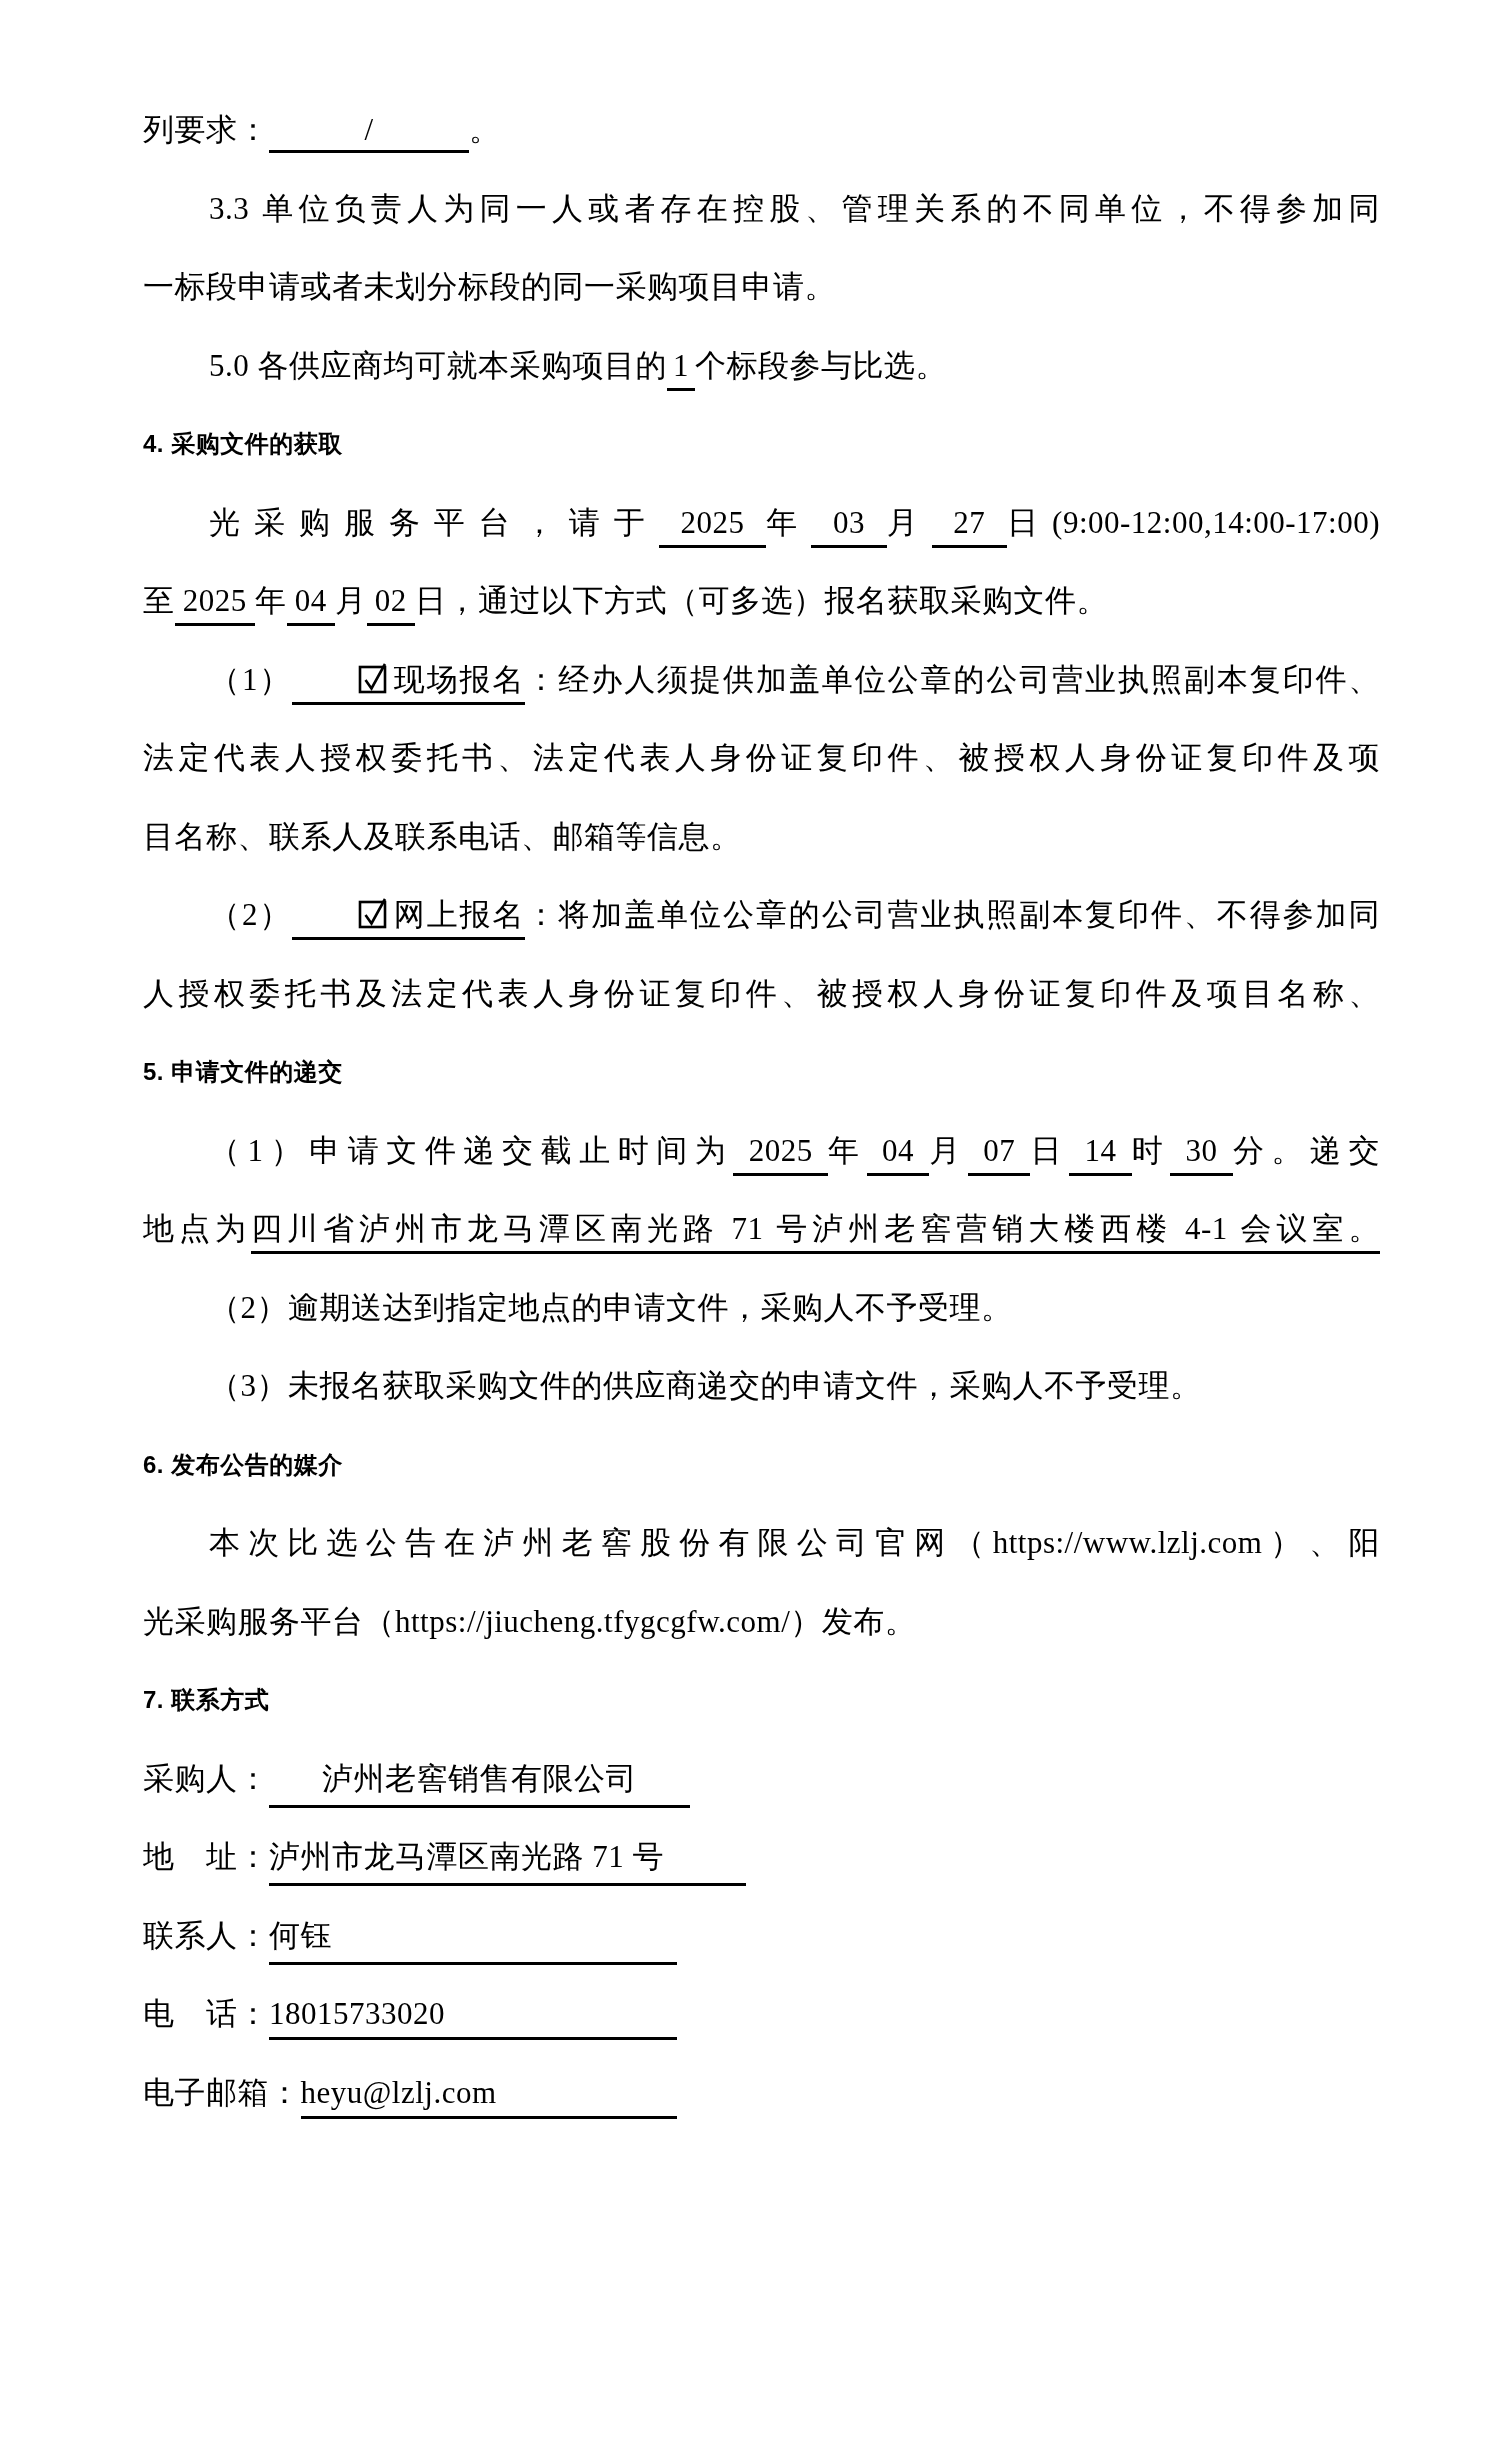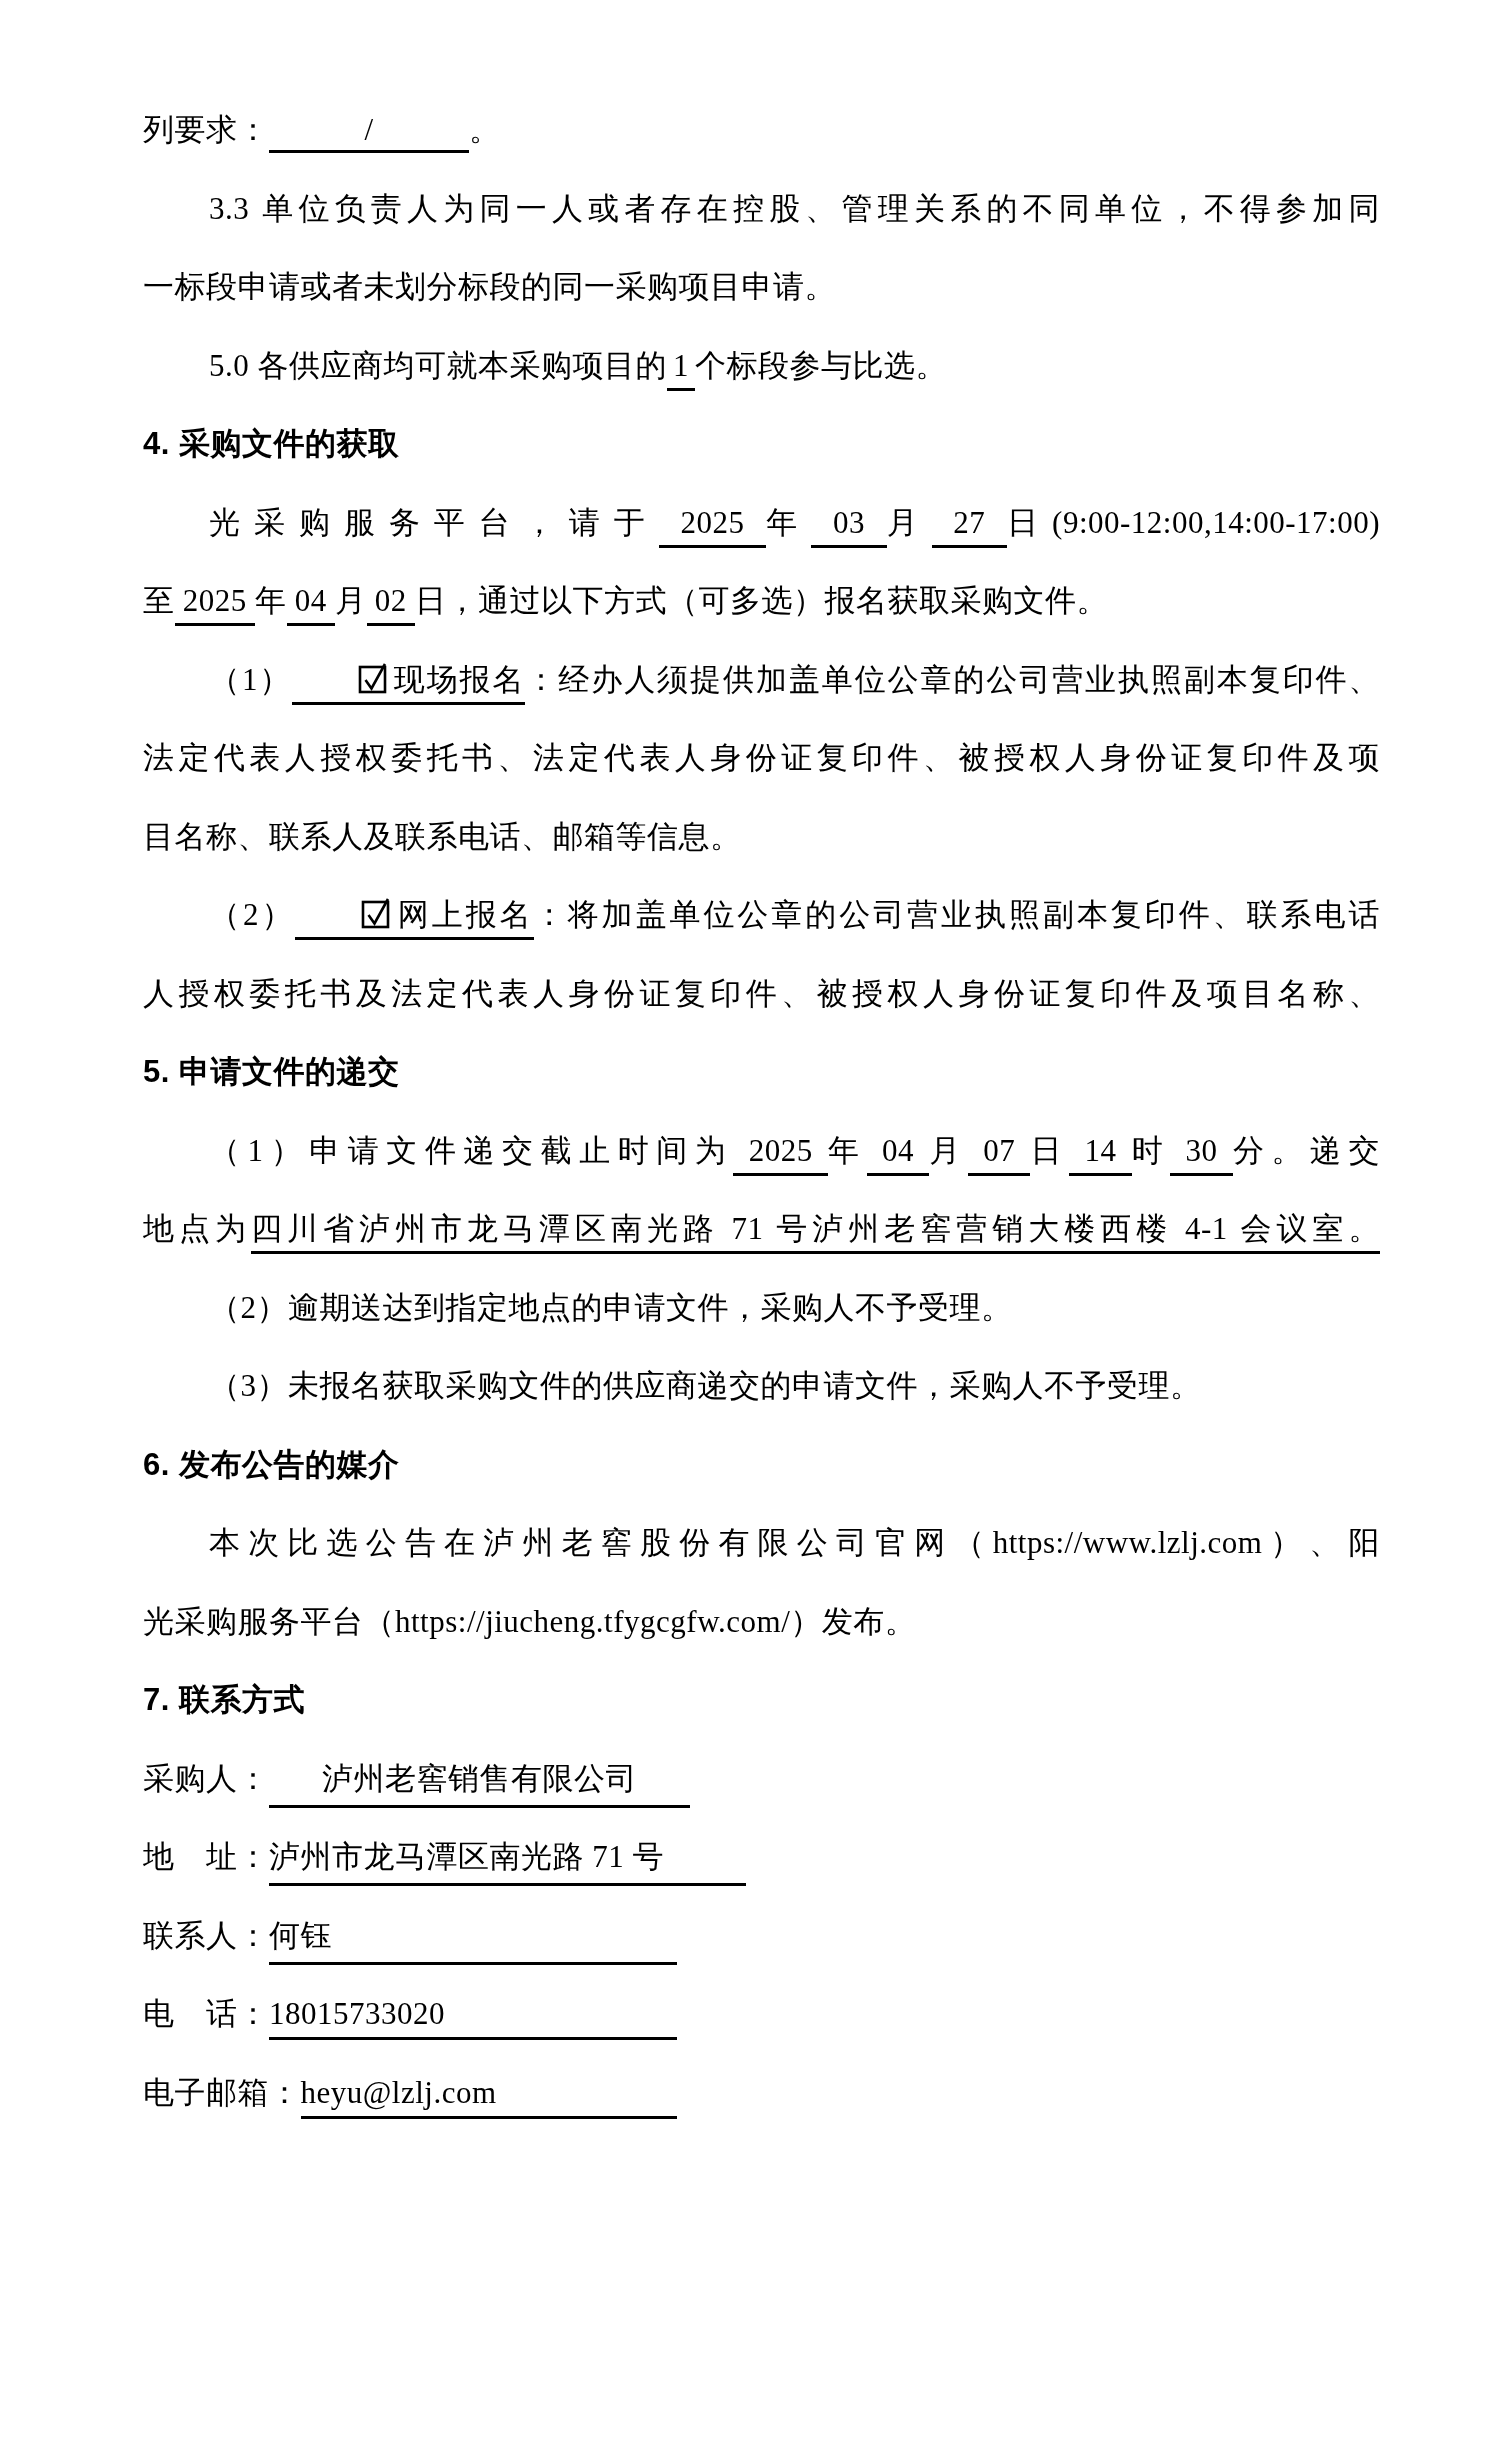--- a/index.html
+++ b/index.html
@@ -23,21 +23,21 @@
     line-height:78.5px;
     white-space:normal;
     overflow:visible;
     margin-left:15px;
   }
   .line.indent { text-indent:66px; }
   .line.justify { text-align:justify; text-align-last:justify; }
   .line.heading {
     font-family:"Liberation Sans","DejaVu Sans",sans-serif;
     font-weight:700;
-    font-size:31px;
+    font-size:24px;
   }
   .seg { }
   .u {
     border-bottom:3px solid #000000;
     padding-bottom:5px;
   }
   .px { padding-left:6px; padding-right:6px; }
   .blank {
     display:inline-block;
     text-align:center;
@@ -68,21 +68,21 @@
       <div class="line"><span class="seg">至</span><span class="seg u"> 2025 </span><span class="seg">年</span><span class="seg u"> 04 </span><span class="seg">月</span><span class="seg u"> 02 </span><span class="seg">日，通过以下方式（可多选）报名获取采购文件。</span></div>
       <div class="line indent justify"><span class="seg">（1）</span><span class="seg u"><span class="cb"><svg width="30" height="34" viewBox="0 0 30 34">
               <rect x="2" y="6" width="25" height="25" fill="none" stroke="#000" stroke-width="2.6"></rect>
               <path d="M7.5 19 L13.5 27.5 L27 3" fill="none" stroke="#000" stroke-width="2.6"></path>
             </svg></span><span>现场报名</span></span><span class="seg">：经办人须提供加盖单位公章的公司营业执照副本复印件、</span></div>
       <div class="line justify"><span class="seg">法定代表人授权委托书、法定代表人身份证复印件、被授权人身份证复印件及项</span></div>
       <div class="line"><span class="seg">目名称、联系人及联系电话、邮箱等信息。</span></div>
       <div class="line indent justify"><span class="seg">（2）</span><span class="seg u"><span class="cb"><svg width="30" height="34" viewBox="0 0 30 34">
               <rect x="2" y="6" width="25" height="25" fill="none" stroke="#000" stroke-width="2.6"></rect>
               <path d="M7.5 19 L13.5 27.5 L27 3" fill="none" stroke="#000" stroke-width="2.6"></path>
-            </svg></span><span>网上报名</span></span><span class="seg">：将加盖单位公章的公司营业执照副本复印件、联系电话</span></div>
+            </svg></span><span>网上报名</span></span><span class="seg">：将加盖单位公章的公司营业执照副本复印件、不得参加同</span></div>
       <div class="line justify"><span class="seg">人授权委托书及法定代表人身份证复印件、被授权人身份证复印件及项目名称、</span></div>
       <div class="line heading"><span class="seg">5. 申请文件的递交</span></div>
       <div class="line indent justify"><span class="seg">（1）申请文件递交截止时间为</span><span class="seg u"> 2025 </span><span class="seg">年</span><span class="seg u"> 04 </span><span class="seg">月</span><span class="seg u"> 07 </span><span class="seg">日</span><span class="seg u"> 14 </span><span class="seg">时</span><span class="seg u"> 30 </span><span class="seg">分。递交</span></div>
       <div class="line justify"><span class="seg">地点为</span><span class="seg u">四川省泸州市龙马潭区南光路 71 号泸州老窖营销大楼西楼 4-1 会议室。</span></div>
       <div class="line indent"><span class="seg">（2）逾期送达到指定地点的申请文件，采购人不予受理。</span></div>
       <div class="line indent"><span class="seg">（3）未报名获取采购文件的供应商递交的申请文件，采购人不予受理。</span></div>
       <div class="line heading"><span class="seg">6. 发布公告的媒介</span></div>
       <div class="line indent justify"><span class="seg">本次比选公告在泸州老窖股份有限公司官网（</span><span class="seg">https://www.lzlj.com</span><span class="seg">）、阳</span></div>
       <div class="line"><span class="seg">光采购服务平台（</span><span class="seg">https://jiucheng.tfygcgfw.com/</span><span class="seg">）发布。</span></div>
       <div class="line heading"><span class="seg">7. 联系方式</span></div>

